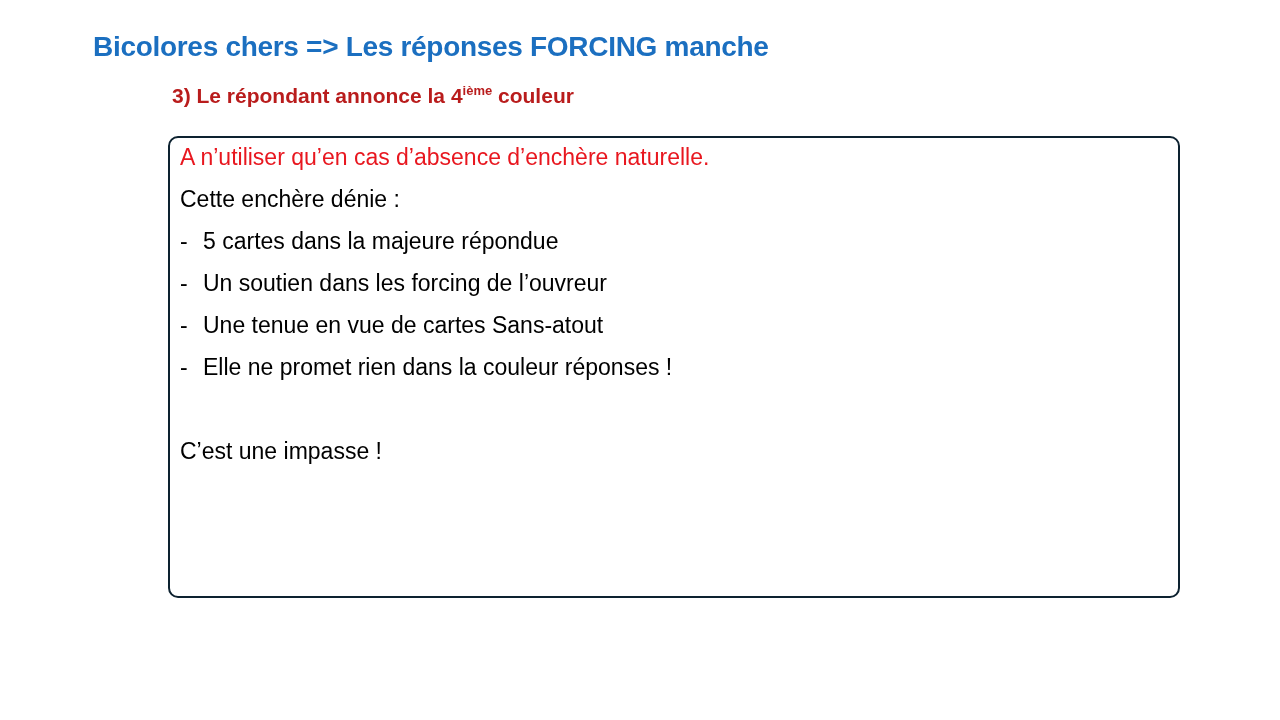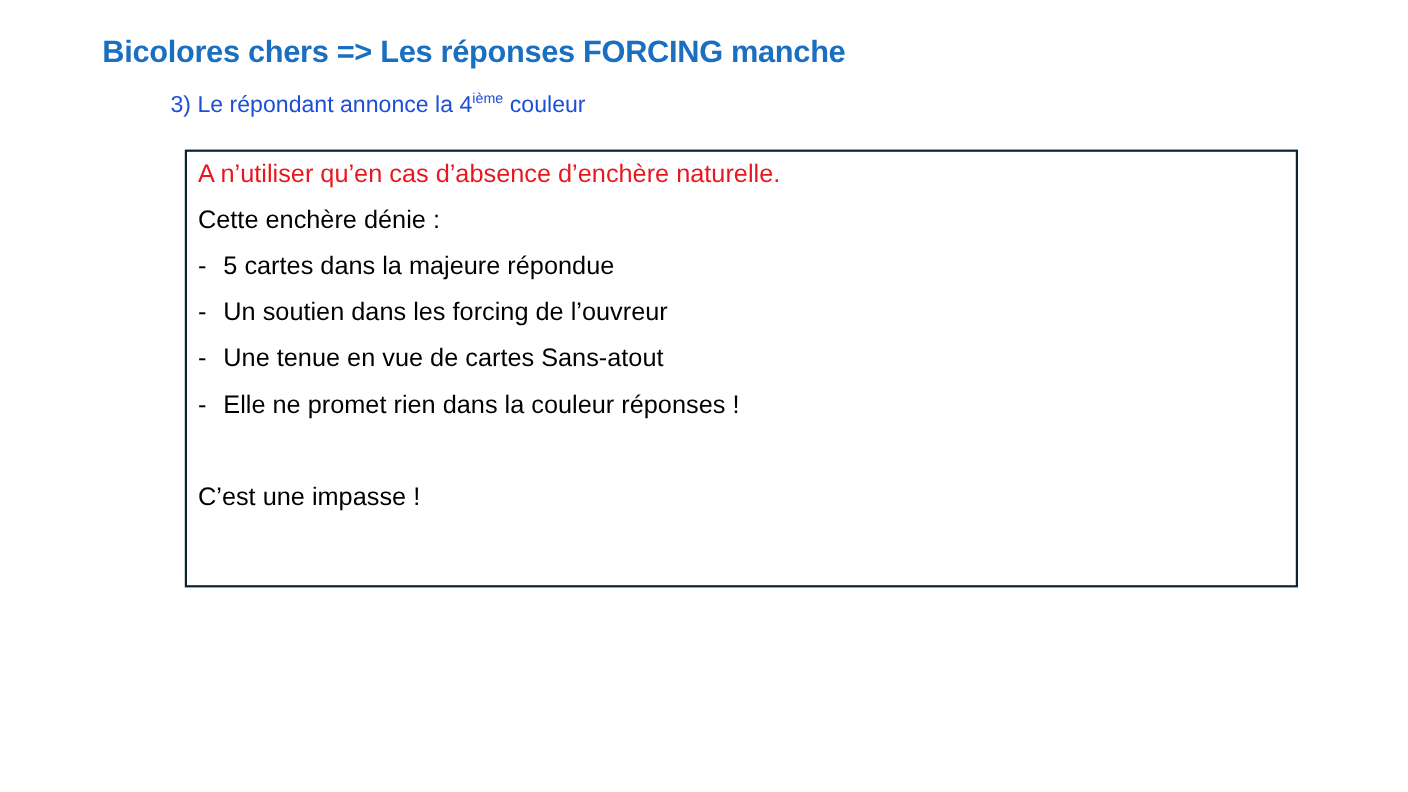--- a/index.html
+++ b/index.html
@@ -1,21 +1,21 @@
 <!DOCTYPE html>
 <html style="--title-blue: #1B6FC0; --warning-red: #E8171F; --highlight-blue: #1F7BC8; --border-dark: #0D2230;"><head>
 <meta charset="utf-8">
 <style>
   :root {
     --title-blue: #1B6FC0;
     --warning-red: #E8171F;
     --highlight-blue: #1F7BC8;
     --border-dark: #0D2230;
   }
-  * { margin: 0; padding: 0; box-sizing: border-box; }
+  * { margin: 0; padding: 0; box-sizing: border-box; border-radius: 10px; }
   html, body {
     width: 1280px; height: 720px;
     background: #ffffff;
     overflow: hidden;
     font-family: "Liberation Sans", sans-serif;
     color: #000000;
   }
   .slide { position: relative; width: 1280px; height: 720px; }
 
   .slide-title {
@@ -23,36 +23,36 @@
     left: 93px; top: 31px;
     font-size: 28px;
     font-weight: bold;
     color: var(--title-blue);
     letter-spacing: -0.3px;
     white-space: nowrap;
   }
 
   .slide-subtitle {
     position: absolute;
-    left: 155px; top: 84px;
+    left: 172px; top: 84px;
     font-size: 21px;
-    font-weight: normal;
-    color: #1d4ed8;
+    font-weight: bold;
+    color: #b91c1c;
     white-space: nowrap;
   }
   .slide-subtitle sup {
     font-size: 13px;
     vertical-align: super;
     line-height: 0;
   }
 
   .content-box {
     position: absolute;
     left: 168px; top: 136px;
-    width: 1012px; height: 398px;
+    width: 1012px; height: 462px;
     background: #ffffff;
     border: 2px solid var(--border-dark);
     padding: 6px 14px 0 10px;
     font-size: 23px;
     line-height: 27px;
   }
   .content-box p { margin: 0 0 15px 0; }
 
   .warning-line { color: var(--warning-red); }
 

